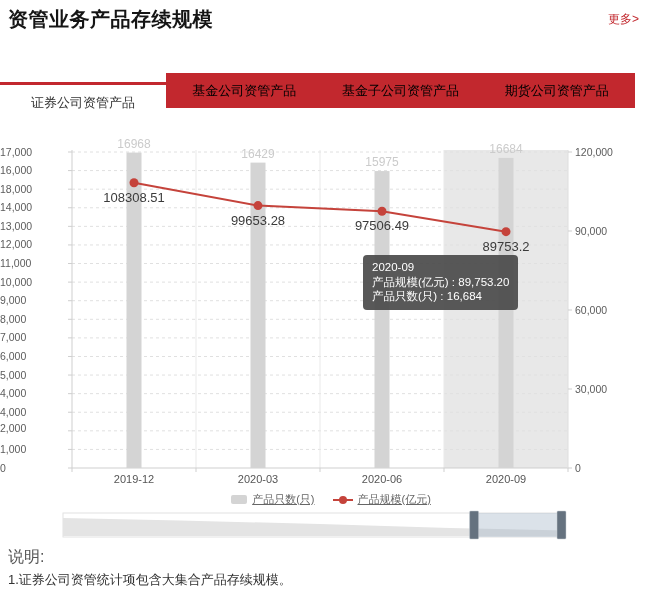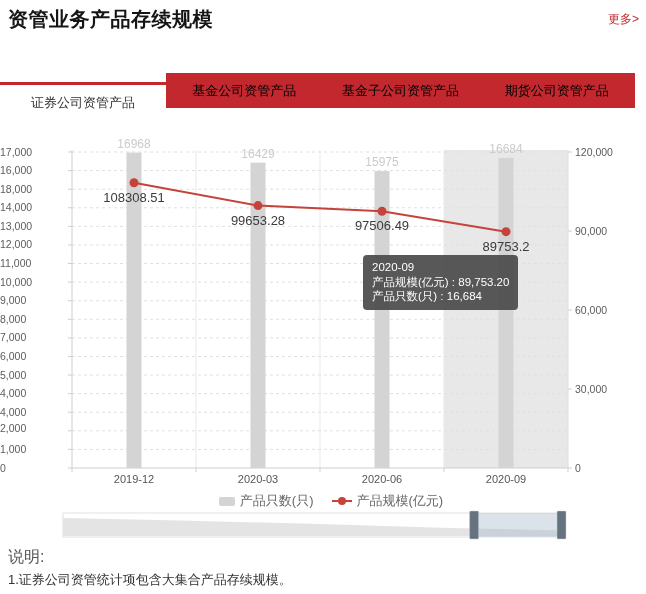--- a/index.html
+++ b/index.html
@@ -28,21 +28,21 @@
   .ytick-r{color:#5c5c5c;font-size:10.5px;text-align:left;left:575px;width:66px;height:13px;line-height:13px;}
   .xtick{color:#555;font-size:11px;text-align:center;width:100px;height:14px;line-height:14px;}
   .bar-label{color:#cbcbcb;font-size:12px;text-align:center;width:120px;height:15px;line-height:15px;}
   .line-label{color:#3b3b3b;font-size:13px;text-align:center;width:120px;height:16px;line-height:16px;}
   
   .tooltip{left:363px;top:255px;background:rgba(75,75,75,0.93);color:#fff;border-radius:4px;
            padding:5px 9px 6px 9px;font-size:11.5px;line-height:14.5px;white-space:nowrap;z-index:5;}
   
   .legend{left:0;top:492px;width:646px;display:flex;justify-content:center;gap:18px;transform:translateX(8px);}
   .legend-item{display:flex;align-items:center;gap:5px;cursor:pointer;}
-  .legend-item .txt{font-size:13px;color:#666;}
+  .legend-item .txt{font-size:11px;color:#666;text-decoration:underline;}
   .marker-bar{width:16px;height:9px;border-radius:2px;background:var(--bar-gray);display:inline-block;}
   .marker-line{width:20px;height:9px;position:relative;display:inline-block;}
   .marker-line .ln{position:absolute;left:0;top:3.5px;width:20px;height:2px;background:var(--line-red);}
   .marker-line .dot{position:absolute;left:6px;top:0.5px;width:8px;height:8px;border-radius:50%;background:var(--line-red);}
   
   .notes-heading{left:8px;top:547px;font-size:16px;color:#555;}
   .notes-item{left:8px;top:571px;font-size:13px;color:#333;}
   svg{position:absolute;left:0;top:0;}
 </style>
 </head>

